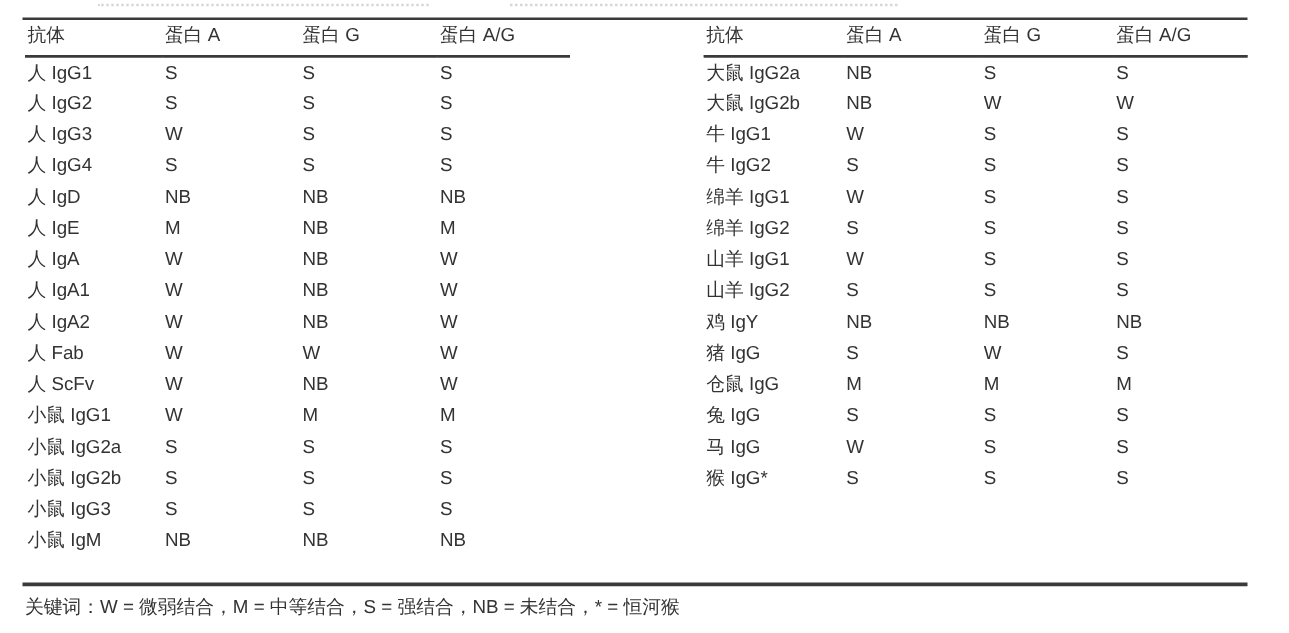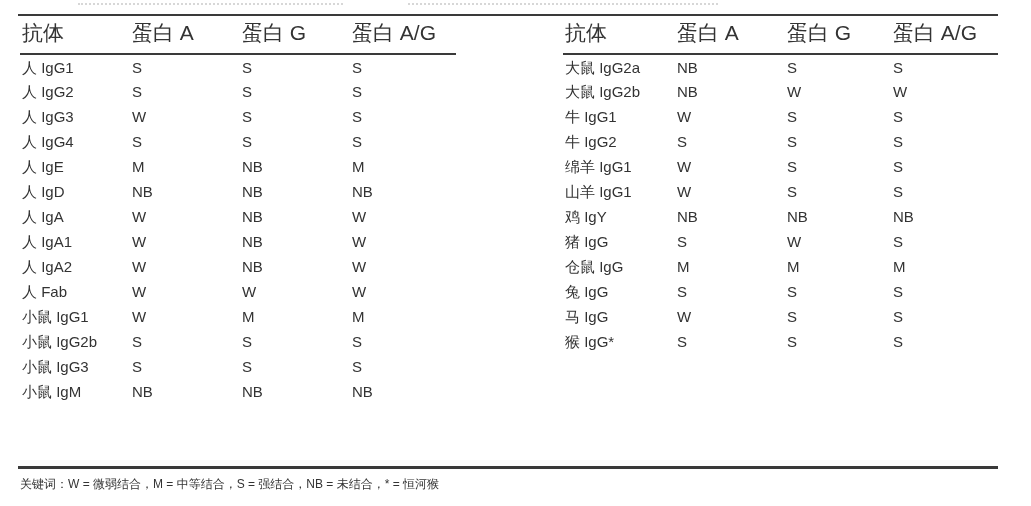--- a/index.html
+++ b/index.html
@@ -50,38 +50,38 @@
   table.binding col.c1 { width: 110px; }
   table.binding col.c2 { width: 110px; }
   table.binding col.c3 { width: 110px; }
   table.binding col.c4 { width: auto; }
   table.binding.right col.c1 { width: 112px; }
   table.binding.right col.c3 { width: 106px; }
 
   table.binding th {
     text-align: left;
     font-weight: 400;
-    font-size: 21px;
+    font-size: 15px;
     padding: 3px 0 6px 2px;
     border-bottom: 2px solid #3a3a3a;
     white-space: nowrap;
   }
   table.binding td {
     height: 25px;
     padding-left: 2px;
     vertical-align: middle;
     white-space: nowrap;
     line-height: 1;
   }
 
   .legend {
     position: absolute;
     left: 20px;
     top: 476px;
-    font-size: 12px;
+    font-size: 15px;
     color: #333333;
     white-space: nowrap;
   }
 </style>
 </head>
 <body>
 
 <div class="page">
 
   <div class="artifact seg1"></div>
@@ -123,32 +123,32 @@
           <td>S</td>
           <td>S</td>
         </tr>
         <tr>
           <td>人 IgG4</td>
           <td>S</td>
           <td>S</td>
           <td>S</td>
         </tr>
         <tr>
+          <td>人 IgD</td>
+          <td>NB</td>
+          <td>NB</td>
+          <td>NB</td>
+        </tr>
+        <tr>
           <td>人 IgE</td>
           <td>M</td>
           <td>NB</td>
           <td>M</td>
         </tr>
         <tr>
-          <td>人 IgD</td>
-          <td>NB</td>
-          <td>NB</td>
-          <td>NB</td>
-        </tr>
-        <tr>
           <td>人 IgA</td>
           <td>W</td>
           <td>NB</td>
           <td>W</td>
         </tr>
         <tr>
           <td>人 IgA1</td>
           <td>W</td>
           <td>NB</td>
           <td>W</td>
@@ -159,24 +159,36 @@
           <td>NB</td>
           <td>W</td>
         </tr>
         <tr>
           <td>人 Fab</td>
           <td>W</td>
           <td>W</td>
           <td>W</td>
         </tr>
         <tr>
+          <td>人 ScFv</td>
+          <td>W</td>
+          <td>NB</td>
+          <td>W</td>
+        </tr>
+        <tr>
           <td>小鼠 IgG1</td>
           <td>W</td>
           <td>M</td>
           <td>M</td>
+        </tr>
+        <tr>
+          <td>小鼠 IgG2a</td>
+          <td>S</td>
+          <td>S</td>
+          <td>S</td>
         </tr>
         <tr>
           <td>小鼠 IgG2b</td>
           <td>S</td>
           <td>S</td>
           <td>S</td>
         </tr>
         <tr>
           <td>小鼠 IgG3</td>
           <td>S</td>
@@ -232,22 +244,34 @@
           <td>S</td>
           <td>S</td>
         </tr>
         <tr>
           <td>绵羊 IgG1</td>
           <td>W</td>
           <td>S</td>
           <td>S</td>
         </tr>
         <tr>
+          <td>绵羊 IgG2</td>
+          <td>S</td>
+          <td>S</td>
+          <td>S</td>
+        </tr>
+        <tr>
           <td>山羊 IgG1</td>
           <td>W</td>
+          <td>S</td>
+          <td>S</td>
+        </tr>
+        <tr>
+          <td>山羊 IgG2</td>
+          <td>S</td>
           <td>S</td>
           <td>S</td>
         </tr>
         <tr>
           <td>鸡 IgY</td>
           <td>NB</td>
           <td>NB</td>
           <td>NB</td>
         </tr>
         <tr>

